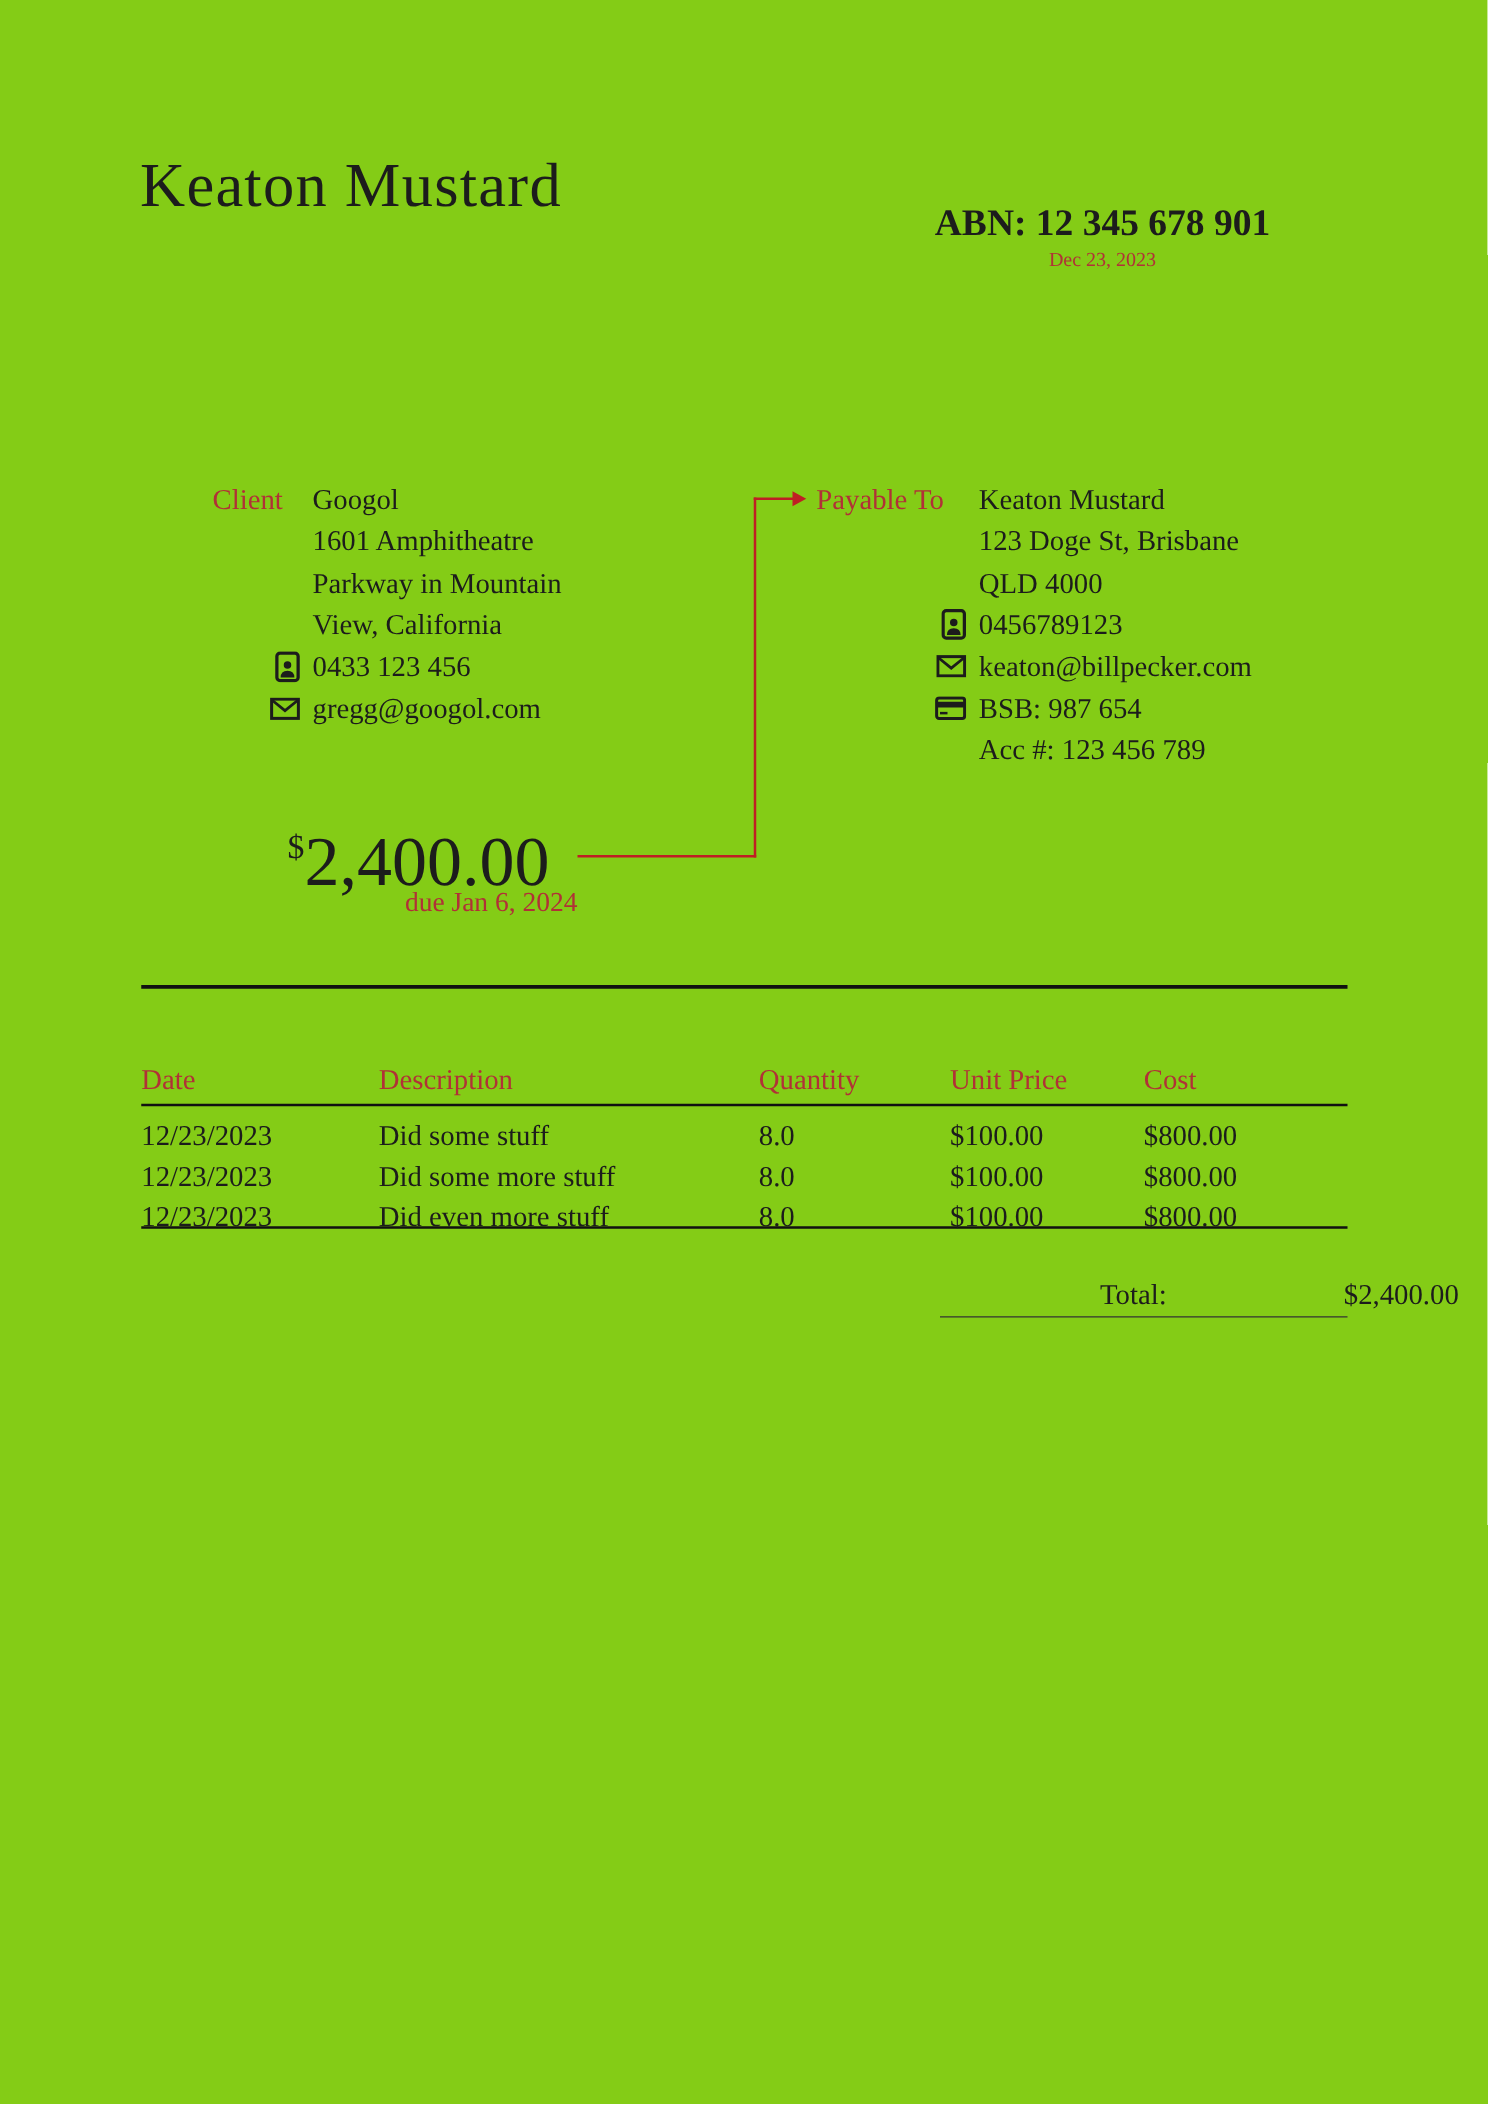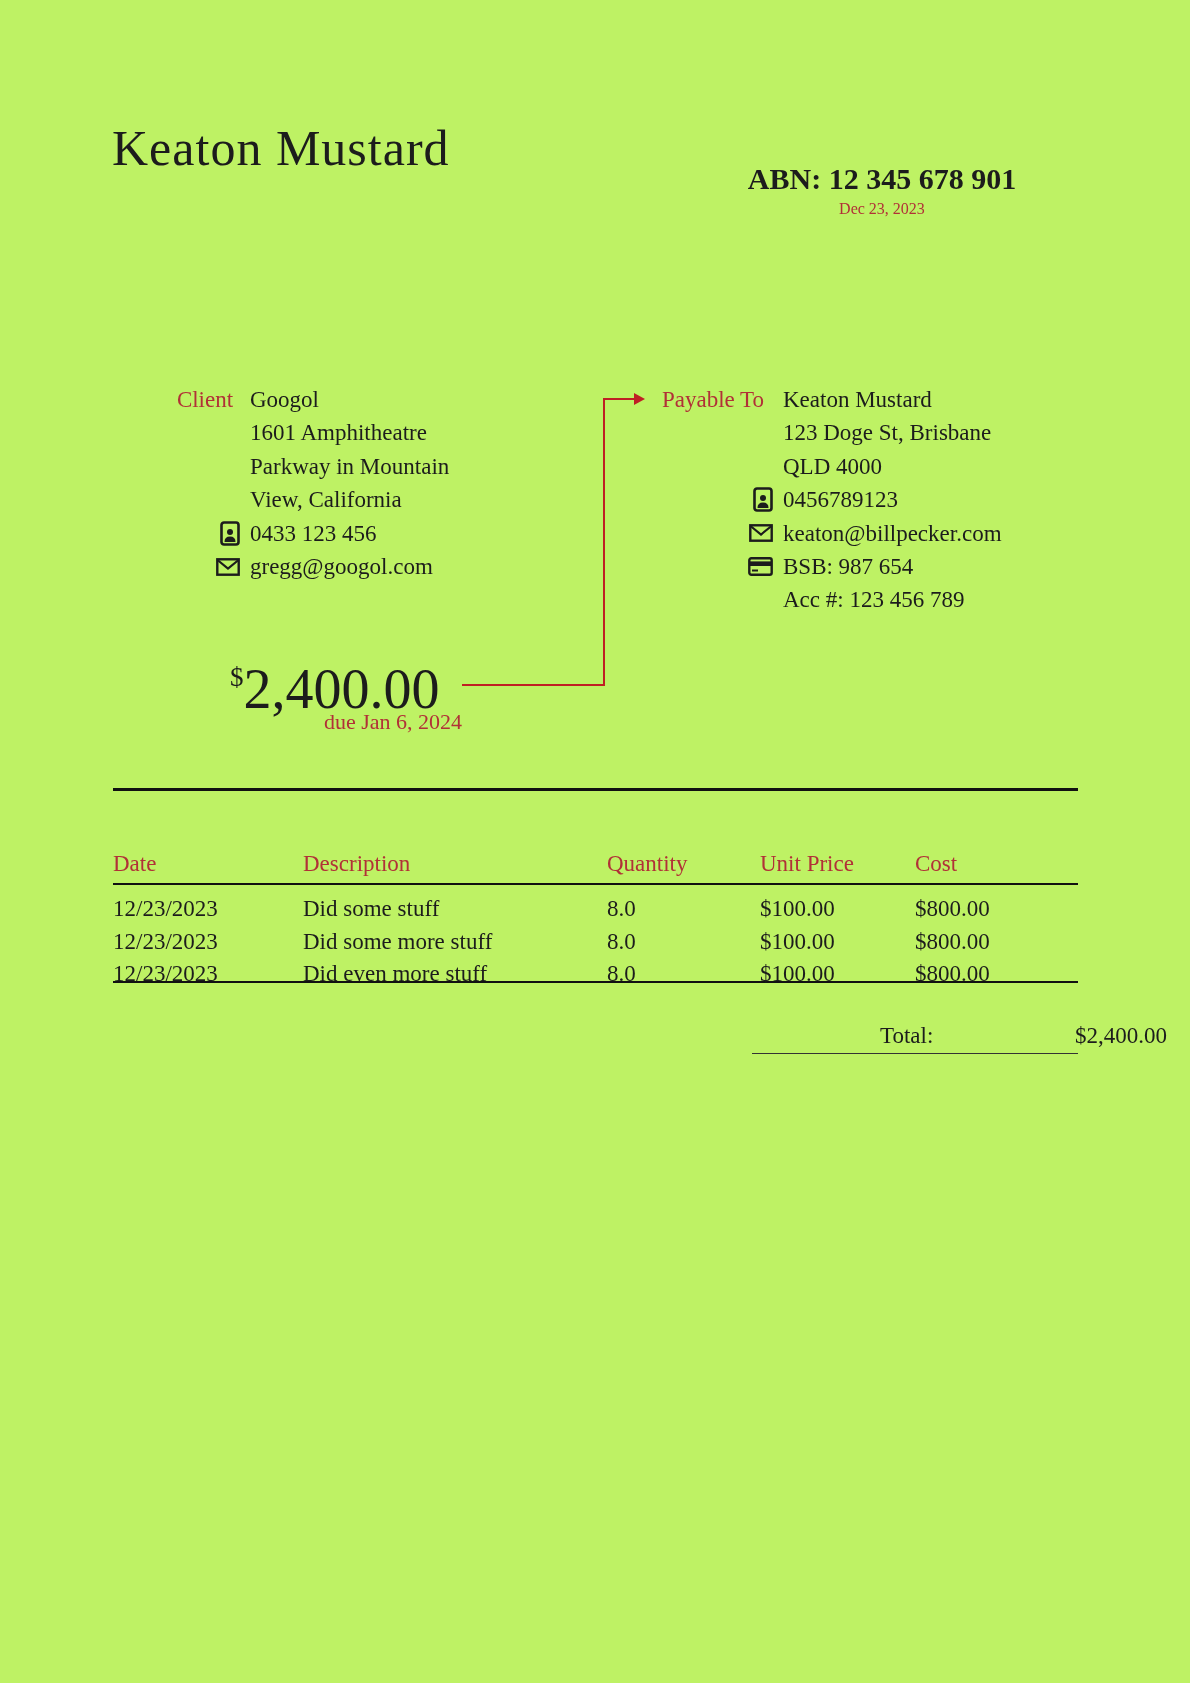--- a/index.html
+++ b/index.html
@@ -1,35 +1,35 @@
 <!DOCTYPE html>
 <html><head>
 <meta charset="utf-8">
 <style>
   html,body{margin:0;padding:0;background:#ffffff;}
   .page{
-    position:relative;width:1190px;height:1683px;background:#bef264;overflow:hidden;
+    position:relative;width:1190px;height:1683px;background:#84cc16;overflow:hidden;
     font-family:"Liberation Serif","DejaVu Serif",serif;color:#1c1c1c;
   }
   .red{color:#b13137;}
   
   .company-title{
     position:absolute;left:112px;top:122px;font-size:50px;line-height:52px;
     letter-spacing:1px;white-space:nowrap;
   }
   .invoice-head{position:absolute;left:672px;top:122px;width:420px;text-align:center;}
   .invoice-title{font-size:50px;line-height:52px;letter-spacing:3px;white-space:nowrap;}
   .abn{font-size:30px;font-weight:bold;margin-top:42px;line-height:30px;white-space:nowrap;}
   .inv-date{font-size:16px;margin-top:4px;line-height:22px;}
   
   .info-block{
     position:absolute;display:grid;column-gap:10px;
     font-size:23px;line-height:33.4px;white-space:nowrap;
   }
-  .info-block .lab{text-align:center;}
+  .info-block .lab{text-align:left;}
   .info-block .val{text-align:left;}
   .client-block{left:170px;top:383px;grid-template-columns:70px auto;}
   .payable-block{left:653px;top:383px;grid-template-columns:120px auto;}
   .icon-cell{display:flex;align-items:center;justify-content:flex-end;}
   .icon-cell svg{display:block;}
   
   .amount{
     position:absolute;left:230px;top:648px;width:232px;font-size:56px;line-height:58px;
     white-space:nowrap;text-align:left;
   }

